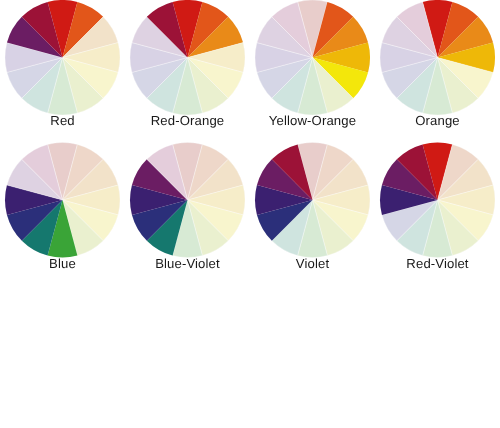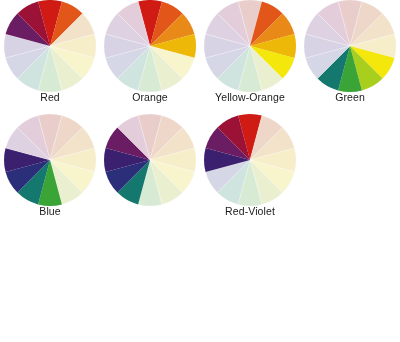--- a/index.html
+++ b/index.html
@@ -66,32 +66,32 @@
       </div>
       <div class="label">Red</div>
     </div>
     <div class="cell">
       <div class="wheel-wrap">
         <svg viewBox="0 0 94 94">
           <circle cx="47" cy="47" r="46" fill="#f4f2f2"></circle>
           <path d="M 47 47 L 35.09 2.57 A 46 46 0 0 1 58.91 2.57 Z" fill="#d01a14" stroke="none" stroke-width="0"></path>
           <path d="M 47 47 L 58.91 2.57 A 46 46 0 0 1 79.53 14.47 Z" fill="#e2561a" stroke="none" stroke-width="0"></path>
           <path d="M 47 47 L 79.53 14.47 A 46 46 0 0 1 91.43 35.09 Z" fill="#e98a18" stroke="none" stroke-width="0"></path>
-          <path d="M 47 47 L 91.43 35.09 A 46 46 0 0 1 91.43 58.91 Z" fill="#eeb808" stroke="none" stroke-width="0"></path>
-          <path d="M 47 47 L 91.43 58.91 A 46 46 0 0 1 79.53 79.53 Z" fill="#f8f5cd" stroke="rgba(255,255,255,0.55)" stroke-width="0.5"></path>
-          <path d="M 47 47 L 79.53 79.53 A 46 46 0 0 1 58.91 91.43 Z" fill="#eaf0cf" stroke="rgba(255,255,255,0.55)" stroke-width="0.5"></path>
-          <path d="M 47 47 L 58.91 91.43 A 46 46 0 0 1 35.09 91.43 Z" fill="#d7ead4" stroke="rgba(255,255,255,0.55)" stroke-width="0.5"></path>
-          <path d="M 47 47 L 35.09 91.43 A 46 46 0 0 1 14.47 79.53 Z" fill="#cfe4df" stroke="rgba(255,255,255,0.55)" stroke-width="0.5"></path>
-          <path d="M 47 47 L 14.47 79.53 A 46 46 0 0 1 2.57 58.91 Z" fill="#d5d6e6" stroke="rgba(255,255,255,0.55)" stroke-width="0.5"></path>
-          <path d="M 47 47 L 2.57 58.91 A 46 46 0 0 1 2.57 35.09 Z" fill="#d8d2e5" stroke="rgba(255,255,255,0.55)" stroke-width="0.5"></path>
-          <path d="M 47 47 L 2.57 35.09 A 46 46 0 0 1 14.47 14.47 Z" fill="#ded2e2" stroke="rgba(255,255,255,0.55)" stroke-width="0.5"></path>
-          <path d="M 47 47 L 14.47 14.47 A 46 46 0 0 1 35.09 2.57 Z" fill="#e4cddb" stroke="rgba(255,255,255,0.55)" stroke-width="0.5"></path>
-        </svg>
-      </div>
-      <div class="label">Orange</div>
+          <path d="M 47 47 L 91.43 35.09 A 46 46 0 0 1 91.43 58.91 Z" fill="#f6edc9" stroke="rgba(255,255,255,0.55)" stroke-width="0.5"></path>
+          <path d="M 47 47 L 91.43 58.91 A 46 46 0 0 1 79.53 79.53 Z" fill="#f8f5cd" stroke="rgba(255,255,255,0.55)" stroke-width="0.5"></path>
+          <path d="M 47 47 L 79.53 79.53 A 46 46 0 0 1 58.91 91.43 Z" fill="#eaf0cf" stroke="rgba(255,255,255,0.55)" stroke-width="0.5"></path>
+          <path d="M 47 47 L 58.91 91.43 A 46 46 0 0 1 35.09 91.43 Z" fill="#d7ead4" stroke="rgba(255,255,255,0.55)" stroke-width="0.5"></path>
+          <path d="M 47 47 L 35.09 91.43 A 46 46 0 0 1 14.47 79.53 Z" fill="#cfe4df" stroke="rgba(255,255,255,0.55)" stroke-width="0.5"></path>
+          <path d="M 47 47 L 14.47 79.53 A 46 46 0 0 1 2.57 58.91 Z" fill="#d5d6e6" stroke="rgba(255,255,255,0.55)" stroke-width="0.5"></path>
+          <path d="M 47 47 L 2.57 58.91 A 46 46 0 0 1 2.57 35.09 Z" fill="#d8d2e5" stroke="rgba(255,255,255,0.55)" stroke-width="0.5"></path>
+          <path d="M 47 47 L 2.57 35.09 A 46 46 0 0 1 14.47 14.47 Z" fill="#ded2e2" stroke="rgba(255,255,255,0.55)" stroke-width="0.5"></path>
+          <path d="M 47 47 L 14.47 14.47 A 46 46 0 0 1 35.09 2.57 Z" fill="#9c1237" stroke="none" stroke-width="0"></path>
+        </svg>
+      </div>
+      <div class="label">Red-Orange</div>
     </div>
     <div class="cell">
       <div class="wheel-wrap">
         <svg viewBox="0 0 94 94">
           <circle cx="47" cy="47" r="46" fill="#f4f2f2"></circle>
           <path d="M 47 47 L 35.09 2.57 A 46 46 0 0 1 58.91 2.57 Z" fill="#e8cdcb" stroke="rgba(255,255,255,0.55)" stroke-width="0.5"></path>
           <path d="M 47 47 L 58.91 2.57 A 46 46 0 0 1 79.53 14.47 Z" fill="#e2561a" stroke="none" stroke-width="0"></path>
           <path d="M 47 47 L 79.53 14.47 A 46 46 0 0 1 91.43 35.09 Z" fill="#e98a18" stroke="none" stroke-width="0"></path>
           <path d="M 47 47 L 91.43 35.09 A 46 46 0 0 1 91.43 58.91 Z" fill="#eeb808" stroke="none" stroke-width="0"></path>
           <path d="M 47 47 L 91.43 58.91 A 46 46 0 0 1 79.53 79.53 Z" fill="#f3e70b" stroke="none" stroke-width="0"></path>
@@ -103,35 +103,35 @@
           <path d="M 47 47 L 2.57 35.09 A 46 46 0 0 1 14.47 14.47 Z" fill="#ded2e2" stroke="rgba(255,255,255,0.55)" stroke-width="0.5"></path>
           <path d="M 47 47 L 14.47 14.47 A 46 46 0 0 1 35.09 2.57 Z" fill="#e4cddb" stroke="rgba(255,255,255,0.55)" stroke-width="0.5"></path>
         </svg>
       </div>
       <div class="label">Yellow-Orange</div>
     </div>
     <div class="cell">
       <div class="wheel-wrap">
         <svg viewBox="0 0 94 94">
           <circle cx="47" cy="47" r="46" fill="#f4f2f2"></circle>
-          <path d="M 47 47 L 35.09 2.57 A 46 46 0 0 1 58.91 2.57 Z" fill="#e8cdcb" stroke="rgba(255,255,255,0.55)" stroke-width="0.5"></path>
-          <path d="M 47 47 L 58.91 2.57 A 46 46 0 0 1 79.53 14.47 Z" fill="#eed7c9" stroke="rgba(255,255,255,0.55)" stroke-width="0.5"></path>
-          <path d="M 47 47 L 79.53 14.47 A 46 46 0 0 1 91.43 35.09 Z" fill="#f2e2c9" stroke="rgba(255,255,255,0.55)" stroke-width="0.5"></path>
-          <path d="M 47 47 L 91.43 35.09 A 46 46 0 0 1 91.43 58.91 Z" fill="#f6edc9" stroke="rgba(255,255,255,0.55)" stroke-width="0.5"></path>
-          <path d="M 47 47 L 91.43 58.91 A 46 46 0 0 1 79.53 79.53 Z" fill="#f3e70b" stroke="none" stroke-width="0"></path>
-          <path d="M 47 47 L 79.53 79.53 A 46 46 0 0 1 58.91 91.43 Z" fill="#a9cf1e" stroke="none" stroke-width="0"></path>
-          <path d="M 47 47 L 58.91 91.43 A 46 46 0 0 1 35.09 91.43 Z" fill="#3aa437" stroke="none" stroke-width="0"></path>
-          <path d="M 47 47 L 35.09 91.43 A 46 46 0 0 1 14.47 79.53 Z" fill="#15786e" stroke="none" stroke-width="0"></path>
-          <path d="M 47 47 L 14.47 79.53 A 46 46 0 0 1 2.57 58.91 Z" fill="#d5d6e6" stroke="rgba(255,255,255,0.55)" stroke-width="0.5"></path>
-          <path d="M 47 47 L 2.57 58.91 A 46 46 0 0 1 2.57 35.09 Z" fill="#d8d2e5" stroke="rgba(255,255,255,0.55)" stroke-width="0.5"></path>
-          <path d="M 47 47 L 2.57 35.09 A 46 46 0 0 1 14.47 14.47 Z" fill="#ded2e2" stroke="rgba(255,255,255,0.55)" stroke-width="0.5"></path>
-          <path d="M 47 47 L 14.47 14.47 A 46 46 0 0 1 35.09 2.57 Z" fill="#e4cddb" stroke="rgba(255,255,255,0.55)" stroke-width="0.5"></path>
-        </svg>
-      </div>
-      <div class="label">Green</div>
+          <path d="M 47 47 L 35.09 2.57 A 46 46 0 0 1 58.91 2.57 Z" fill="#d01a14" stroke="none" stroke-width="0"></path>
+          <path d="M 47 47 L 58.91 2.57 A 46 46 0 0 1 79.53 14.47 Z" fill="#e2561a" stroke="none" stroke-width="0"></path>
+          <path d="M 47 47 L 79.53 14.47 A 46 46 0 0 1 91.43 35.09 Z" fill="#e98a18" stroke="none" stroke-width="0"></path>
+          <path d="M 47 47 L 91.43 35.09 A 46 46 0 0 1 91.43 58.91 Z" fill="#eeb808" stroke="none" stroke-width="0"></path>
+          <path d="M 47 47 L 91.43 58.91 A 46 46 0 0 1 79.53 79.53 Z" fill="#f8f5cd" stroke="rgba(255,255,255,0.55)" stroke-width="0.5"></path>
+          <path d="M 47 47 L 79.53 79.53 A 46 46 0 0 1 58.91 91.43 Z" fill="#eaf0cf" stroke="rgba(255,255,255,0.55)" stroke-width="0.5"></path>
+          <path d="M 47 47 L 58.91 91.43 A 46 46 0 0 1 35.09 91.43 Z" fill="#d7ead4" stroke="rgba(255,255,255,0.55)" stroke-width="0.5"></path>
+          <path d="M 47 47 L 35.09 91.43 A 46 46 0 0 1 14.47 79.53 Z" fill="#cfe4df" stroke="rgba(255,255,255,0.55)" stroke-width="0.5"></path>
+          <path d="M 47 47 L 14.47 79.53 A 46 46 0 0 1 2.57 58.91 Z" fill="#d5d6e6" stroke="rgba(255,255,255,0.55)" stroke-width="0.5"></path>
+          <path d="M 47 47 L 2.57 58.91 A 46 46 0 0 1 2.57 35.09 Z" fill="#d8d2e5" stroke="rgba(255,255,255,0.55)" stroke-width="0.5"></path>
+          <path d="M 47 47 L 2.57 35.09 A 46 46 0 0 1 14.47 14.47 Z" fill="#ded2e2" stroke="rgba(255,255,255,0.55)" stroke-width="0.5"></path>
+          <path d="M 47 47 L 14.47 14.47 A 46 46 0 0 1 35.09 2.57 Z" fill="#e4cddb" stroke="rgba(255,255,255,0.55)" stroke-width="0.5"></path>
+        </svg>
+      </div>
+      <div class="label">Orange</div>
     </div>
     <div class="cell">
       <div class="wheel-wrap">
         <svg viewBox="0 0 94 94">
           <circle cx="47" cy="47" r="46" fill="#f4f2f2"></circle>
           <path d="M 47 47 L 35.09 2.57 A 46 46 0 0 1 58.91 2.57 Z" fill="#e8cdcb" stroke="rgba(255,255,255,0.55)" stroke-width="0.5"></path>
           <path d="M 47 47 L 58.91 2.57 A 46 46 0 0 1 79.53 14.47 Z" fill="#eed7c9" stroke="rgba(255,255,255,0.55)" stroke-width="0.5"></path>
           <path d="M 47 47 L 79.53 14.47 A 46 46 0 0 1 91.43 35.09 Z" fill="#f2e2c9" stroke="rgba(255,255,255,0.55)" stroke-width="0.5"></path>
           <path d="M 47 47 L 91.43 35.09 A 46 46 0 0 1 91.43 58.91 Z" fill="#f6edc9" stroke="rgba(255,255,255,0.55)" stroke-width="0.5"></path>
           <path d="M 47 47 L 91.43 58.91 A 46 46 0 0 1 79.53 79.53 Z" fill="#f8f5cd" stroke="rgba(255,255,255,0.55)" stroke-width="0.5"></path>
@@ -157,20 +157,41 @@
           <path d="M 47 47 L 91.43 58.91 A 46 46 0 0 1 79.53 79.53 Z" fill="#f8f5cd" stroke="rgba(255,255,255,0.55)" stroke-width="0.5"></path>
           <path d="M 47 47 L 79.53 79.53 A 46 46 0 0 1 58.91 91.43 Z" fill="#eaf0cf" stroke="rgba(255,255,255,0.55)" stroke-width="0.5"></path>
           <path d="M 47 47 L 58.91 91.43 A 46 46 0 0 1 35.09 91.43 Z" fill="#d7ead4" stroke="rgba(255,255,255,0.55)" stroke-width="0.5"></path>
           <path d="M 47 47 L 35.09 91.43 A 46 46 0 0 1 14.47 79.53 Z" fill="#15786e" stroke="none" stroke-width="0"></path>
           <path d="M 47 47 L 14.47 79.53 A 46 46 0 0 1 2.57 58.91 Z" fill="#2b2f7a" stroke="none" stroke-width="0"></path>
           <path d="M 47 47 L 2.57 58.91 A 46 46 0 0 1 2.57 35.09 Z" fill="#3b2070" stroke="none" stroke-width="0"></path>
           <path d="M 47 47 L 2.57 35.09 A 46 46 0 0 1 14.47 14.47 Z" fill="#6b1d63" stroke="none" stroke-width="0"></path>
           <path d="M 47 47 L 14.47 14.47 A 46 46 0 0 1 35.09 2.57 Z" fill="#e4cddb" stroke="rgba(255,255,255,0.55)" stroke-width="0.5"></path>
         </svg>
       </div>
+      <div class="label">Blue-Violet</div>
+    </div>
+    <div class="cell">
+      <div class="wheel-wrap">
+        <svg viewBox="0 0 94 94">
+          <circle cx="47" cy="47" r="46" fill="#f4f2f2"></circle>
+          <path d="M 47 47 L 35.09 2.57 A 46 46 0 0 1 58.91 2.57 Z" fill="#e8cdcb" stroke="rgba(255,255,255,0.55)" stroke-width="0.5"></path>
+          <path d="M 47 47 L 58.91 2.57 A 46 46 0 0 1 79.53 14.47 Z" fill="#eed7c9" stroke="rgba(255,255,255,0.55)" stroke-width="0.5"></path>
+          <path d="M 47 47 L 79.53 14.47 A 46 46 0 0 1 91.43 35.09 Z" fill="#f2e2c9" stroke="rgba(255,255,255,0.55)" stroke-width="0.5"></path>
+          <path d="M 47 47 L 91.43 35.09 A 46 46 0 0 1 91.43 58.91 Z" fill="#f6edc9" stroke="rgba(255,255,255,0.55)" stroke-width="0.5"></path>
+          <path d="M 47 47 L 91.43 58.91 A 46 46 0 0 1 79.53 79.53 Z" fill="#f8f5cd" stroke="rgba(255,255,255,0.55)" stroke-width="0.5"></path>
+          <path d="M 47 47 L 79.53 79.53 A 46 46 0 0 1 58.91 91.43 Z" fill="#eaf0cf" stroke="rgba(255,255,255,0.55)" stroke-width="0.5"></path>
+          <path d="M 47 47 L 58.91 91.43 A 46 46 0 0 1 35.09 91.43 Z" fill="#d7ead4" stroke="rgba(255,255,255,0.55)" stroke-width="0.5"></path>
+          <path d="M 47 47 L 35.09 91.43 A 46 46 0 0 1 14.47 79.53 Z" fill="#cfe4df" stroke="rgba(255,255,255,0.55)" stroke-width="0.5"></path>
+          <path d="M 47 47 L 14.47 79.53 A 46 46 0 0 1 2.57 58.91 Z" fill="#2b2f7a" stroke="none" stroke-width="0"></path>
+          <path d="M 47 47 L 2.57 58.91 A 46 46 0 0 1 2.57 35.09 Z" fill="#3b2070" stroke="none" stroke-width="0"></path>
+          <path d="M 47 47 L 2.57 35.09 A 46 46 0 0 1 14.47 14.47 Z" fill="#6b1d63" stroke="none" stroke-width="0"></path>
+          <path d="M 47 47 L 14.47 14.47 A 46 46 0 0 1 35.09 2.57 Z" fill="#9c1237" stroke="none" stroke-width="0"></path>
+        </svg>
+      </div>
+      <div class="label">Violet</div>
     </div>
     <div class="cell">
       <div class="wheel-wrap">
         <svg viewBox="0 0 94 94">
           <circle cx="47" cy="47" r="46" fill="#f4f2f2"></circle>
           <path d="M 47 47 L 35.09 2.57 A 46 46 0 0 1 58.91 2.57 Z" fill="#d01a14" stroke="none" stroke-width="0"></path>
           <path d="M 47 47 L 58.91 2.57 A 46 46 0 0 1 79.53 14.47 Z" fill="#eed7c9" stroke="rgba(255,255,255,0.55)" stroke-width="0.5"></path>
           <path d="M 47 47 L 79.53 14.47 A 46 46 0 0 1 91.43 35.09 Z" fill="#f2e2c9" stroke="rgba(255,255,255,0.55)" stroke-width="0.5"></path>
           <path d="M 47 47 L 91.43 35.09 A 46 46 0 0 1 91.43 58.91 Z" fill="#f6edc9" stroke="rgba(255,255,255,0.55)" stroke-width="0.5"></path>
           <path d="M 47 47 L 91.43 58.91 A 46 46 0 0 1 79.53 79.53 Z" fill="#f8f5cd" stroke="rgba(255,255,255,0.55)" stroke-width="0.5"></path>

